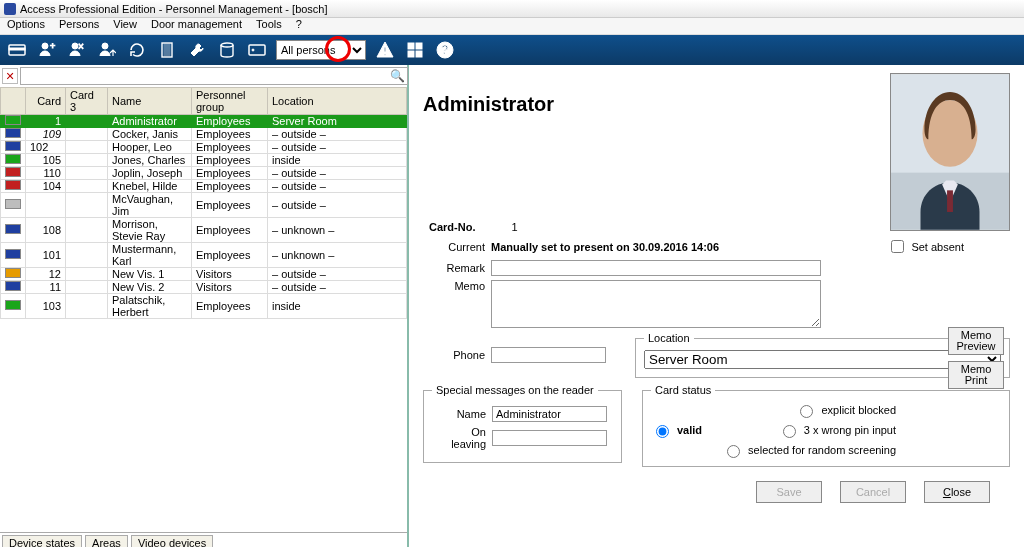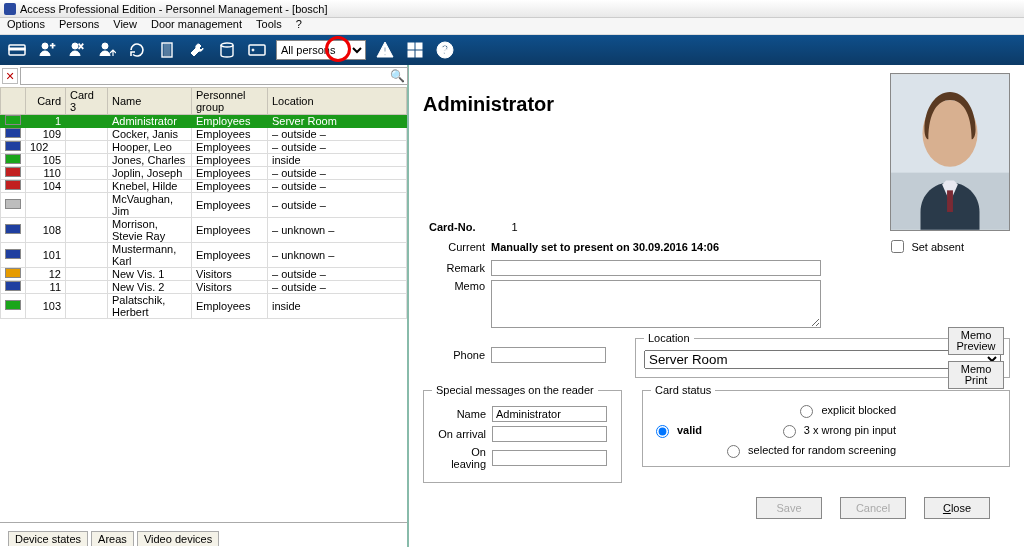--- a/index.html
+++ b/index.html
@@ -20,21 +20,21 @@
   .search-close { width:16px; height:16px; border:1px solid #bbb; color:#b00; display:flex; align-items:center; justify-content:center; font-size:11px; cursor:pointer;}
   .search-input { flex:1; height:18px; border:1px solid #aaa; font-size:11px; padding:0 20px 0 3px;}
   .search-mag { margin-left:-20px; font-size:12px; color:#555; cursor:pointer;}
   .grid { flex:1; overflow:auto; font-size:11px; }
   table.person { border-collapse:collapse; width:100%;padding-left:28px; }
   table.person th { background:#ece9d8; border:1px solid #c8c4b8; font-weight:normal; text-align:left; padding:1px 4px; height:15px; position:sticky; top:0; z-index:2;}
   table.person td { border:1px solid #dcdcdc; padding:0 4px; height:12px; line-height:12px; }
   table.person tr.sel { background:#1a9a1a; color:#fff; }
   table.person tr.sel td { border-color:#1a9a1a; }
   .swatch { width:16px; height:10px; display:inline-block; border:1px solid #888;}
-  .bottom-tabs { border-top:1px solid #aaa; height:25px; font-size:11px; padding:8px;}
+  .bottom-tabs { border-top:1px solid #aaa; height:15px; font-size:11px; padding:2px;}
   .bottom-tabs .tab { display:inline-block; border:1px solid #aaa; border-bottom:none; padding:1px 6px; background:#f4f2e8; cursor:pointer;}
   .lac { padding-left:10px; font-size:16px; color:#555;}
   
   .right { flex:1; padding:8px 14px; overflow:auto; position:relative; font-size:11px; }
   .person-header { display:flex; justify-content:space-between; align-items:flex-start; }
   .person-title { font-size:20px; font-weight:bold; margin-top:20px;}
   .photo { width:120px; height:158px; border:1px solid #888; background:#ddd; position:relative; overflow:hidden; }
   .photo svg { width:100%; height:100%; }
   .formrow { display:flex; align-items:center; margin:4px 6px; gap:6px; }
   .formrow .lbl { width:56px; text-align:right; }
@@ -174,21 +174,21 @@
             <tr class="sel">
               <td><span class="swatch" style="background:#1aa51a"></span></td>
               <td style="text-align: right;">1</td>
               <td></td>
               <td>Administrator</td>
               <td>Employees</td>
               <td>Server Room</td>
             </tr>
             <tr>
               <td><span class="swatch" style="background:#1f3fa0"></span></td>
-              <td style="text-align: right;">109</td>
+              <td style="text-align: right; font-style: italic;">109</td>
               <td></td>
               <td>Cocker, Janis</td>
               <td>Employees</td>
               <td>– outside –</td>
             </tr>
             <tr>
               <td><span class="swatch" style="background:#1f3fa0"></span></td>
               <td style="text-align: left;">102</td>
               <td></td>
               <td>Hooper, Leo</td>
@@ -337,24 +337,20 @@
         <select style="width:100%"><option>Server Room</option></select>
       </fieldset>
     </div>
 
     <div style="display:flex; gap:20px; align-items:flex-start;">
       <fieldset style="flex:0 0 190px;">
         <legend>Special messages on the reader</legend>
         <div class="formrow">
             <span class="lbl-sm">Name</span>
             <input type="text" style="width: 115px;" value="Administrator">
-          </div>
-        <div class="formrow">
-            <span class="lbl-sm">On arrival</span>
-            <input type="text" style="width: 115px;" value="">
           </div>
         <div class="formrow">
             <span class="lbl-sm">On leaving</span>
             <input type="text" style="width: 115px;" value="">
           </div>
       </fieldset>
 
       <fieldset style="flex:1;" class="card-status">
         <legend>Card status</legend>
         <div style="display:flex; gap:20px; align-items:center;">

